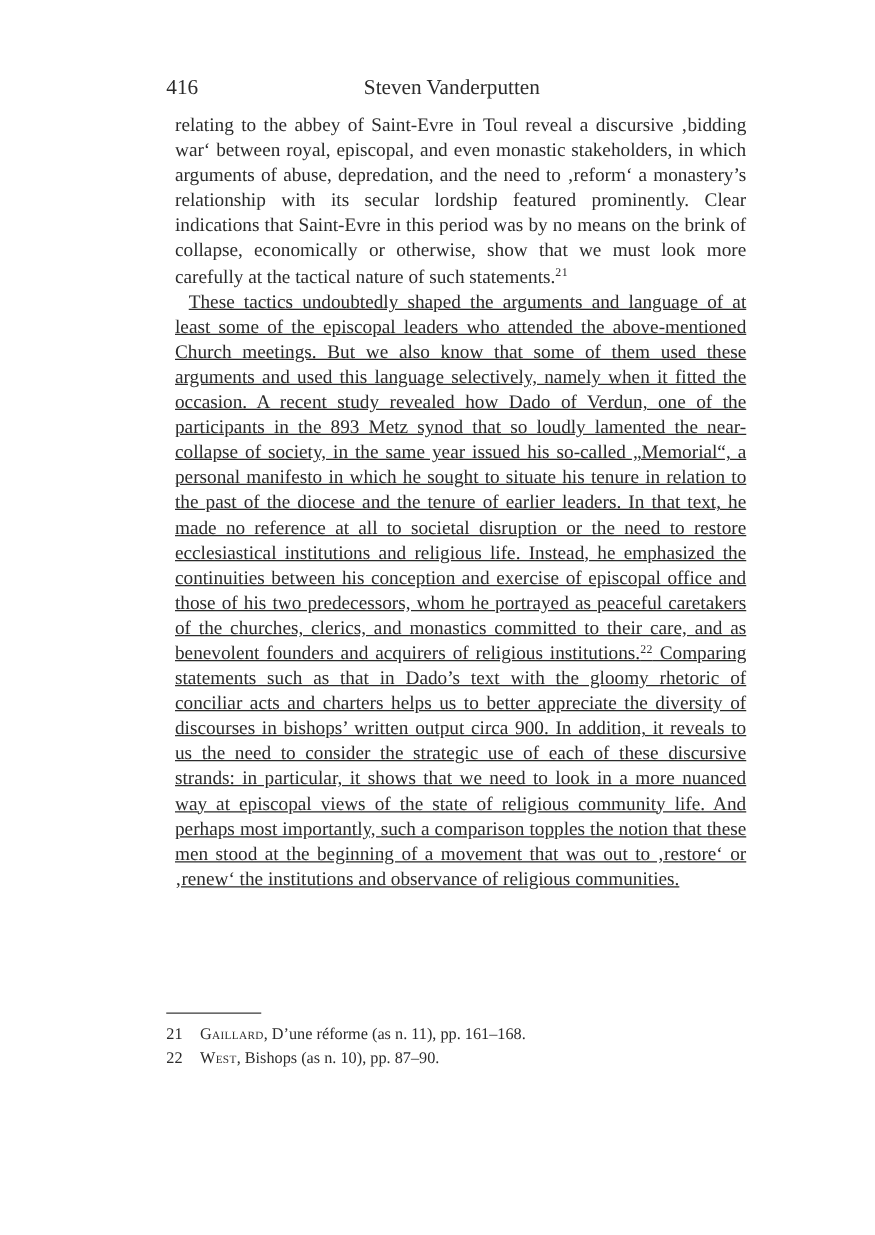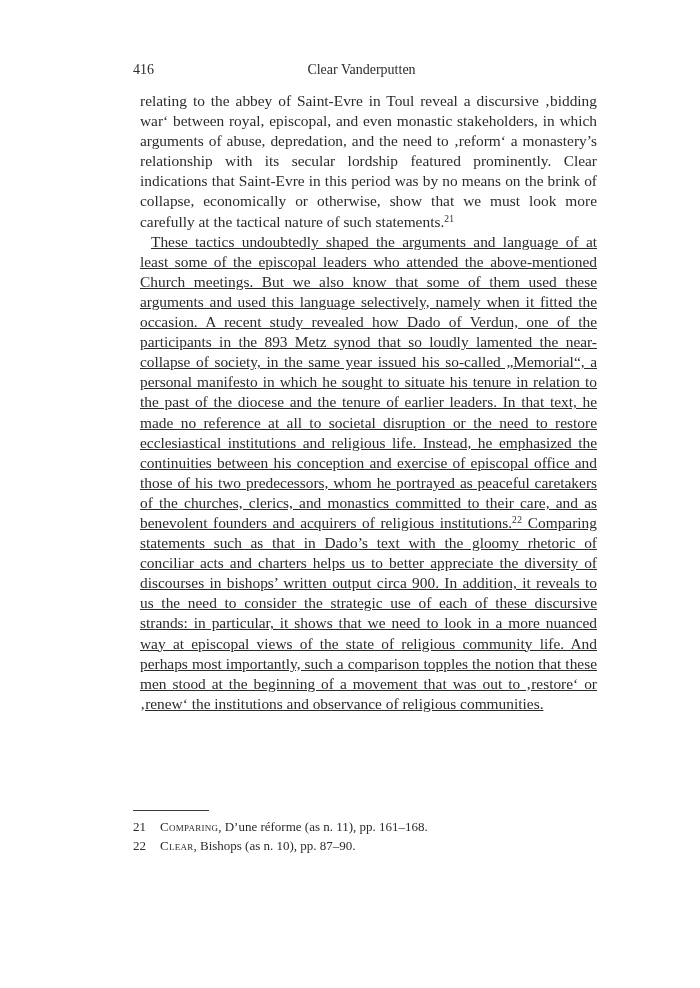--- a/index.html
+++ b/index.html
@@ -10,21 +10,21 @@
     background: #ffffff;
     color: #2b2b2b;
     font-family: "Liberation Serif", "DejaVu Serif", serif;
     overflow: hidden;
   }
   .header {
     position: absolute;
     top: 61px;
     left: 133px;
     width: 457px;
-    font-size: 14px;
+    font-size: 17px;
     line-height: 18px;
   }
   .page-num { position: absolute; left: 0; top: 0; }
   .running-header { display: block; text-align: center; }
   .body-text {
     position: absolute;
     top: 91px;
     left: 140px;
     width: 457px;
     font-size: 15.4px;
@@ -62,35 +62,35 @@
   .fn-text { flex: 1; }
   .smallcaps { font-variant: small-caps; letter-spacing: 0.02em; }
 </style>
 </head>
 <body>
 
 <div class="page">
 
   <div class="header">
     <span class="page-num">416</span>
-    <span class="running-header">Clear Vanderputten</span>
+    <span class="running-header">Steven Vanderputten</span>
   </div>
 
   <div class="body-text" id="body-text">
       <p class="para">relating to the abbey of Saint-Evre in Toul reveal a discursive ‚bidding war‘ between royal, episcopal, and even monastic stakeholders, in which arguments of abuse, depredation, and the need to ‚reform‘ a monastery’s relationship with its secular lordship featured prominently. Clear indications that Saint-Evre in this period was by no means on the brink of collapse, economically or otherwise, show that we must look more carefully at the tactical nature of such statements.<sup class="fnref">21</sup></p>
       <p class="para indent">These tactics undoubtedly shaped the arguments and language of at least some of the episcopal leaders who attended the above-mentioned Church meetings. But we also know that some of them used these arguments and used this language selectively, namely when it fitted the occasion. A recent study revealed how Dado of Verdun, one of the participants in the 893 Metz synod that so loudly lamented the near-collapse of society, in the same year issued his so-called „Memorial“, a personal manifesto in which he sought to situate his tenure in relation to the past of the diocese and the tenure of earlier leaders. In that text, he made no reference at all to societal disruption or the need to restore ecclesiastical institutions and religious life. Instead, he emphasized the continuities between his conception and exercise of episcopal office and those of his two predecessors, whom he portrayed as peaceful caretakers of the churches, clerics, and monastics committed to their care, and as benevolent founders and acquirers of religious institutions.<sup class="fnref">22</sup> Comparing statements such as that in Dado’s text with the gloomy rhetoric of conciliar acts and charters helps us to better appreciate the diversity of discourses in bishops’ written output circa 900. In addition, it reveals to us the need to consider the strategic use of each of these discursive strands: in particular, it shows that we need to look in a more nuanced way at episcopal views of the state of religious community life. And perhaps most importantly, such a comparison topples the notion that these men stood at the beginning of a movement that was out to ‚restore‘ or ‚renew‘ the institutions and observance of religious communities.</p>
     </div>
 
   <div class="footnotes">
     <div class="fn-rule"></div>
     <div id="fn-list">
         <div class="fn-item">
           <span class="fn-num">21</span>
-          <span class="fn-text"><span class="smallcaps">Comparing</span>, D’une réforme (as n. 11), pp. 161–168.</span>
+          <span class="fn-text"><span class="smallcaps">Gaillard</span>, D’une réforme (as n. 11), pp. 161–168.</span>
         </div>
         <div class="fn-item">
           <span class="fn-num">22</span>
-          <span class="fn-text"><span class="smallcaps">Clear</span>, Bishops (as n. 10), pp. 87–90.</span>
+          <span class="fn-text"><span class="smallcaps">West</span>, Bishops (as n. 10), pp. 87–90.</span>
         </div>
       </div>
   </div>
 
 </div>
 
 </body></html>

